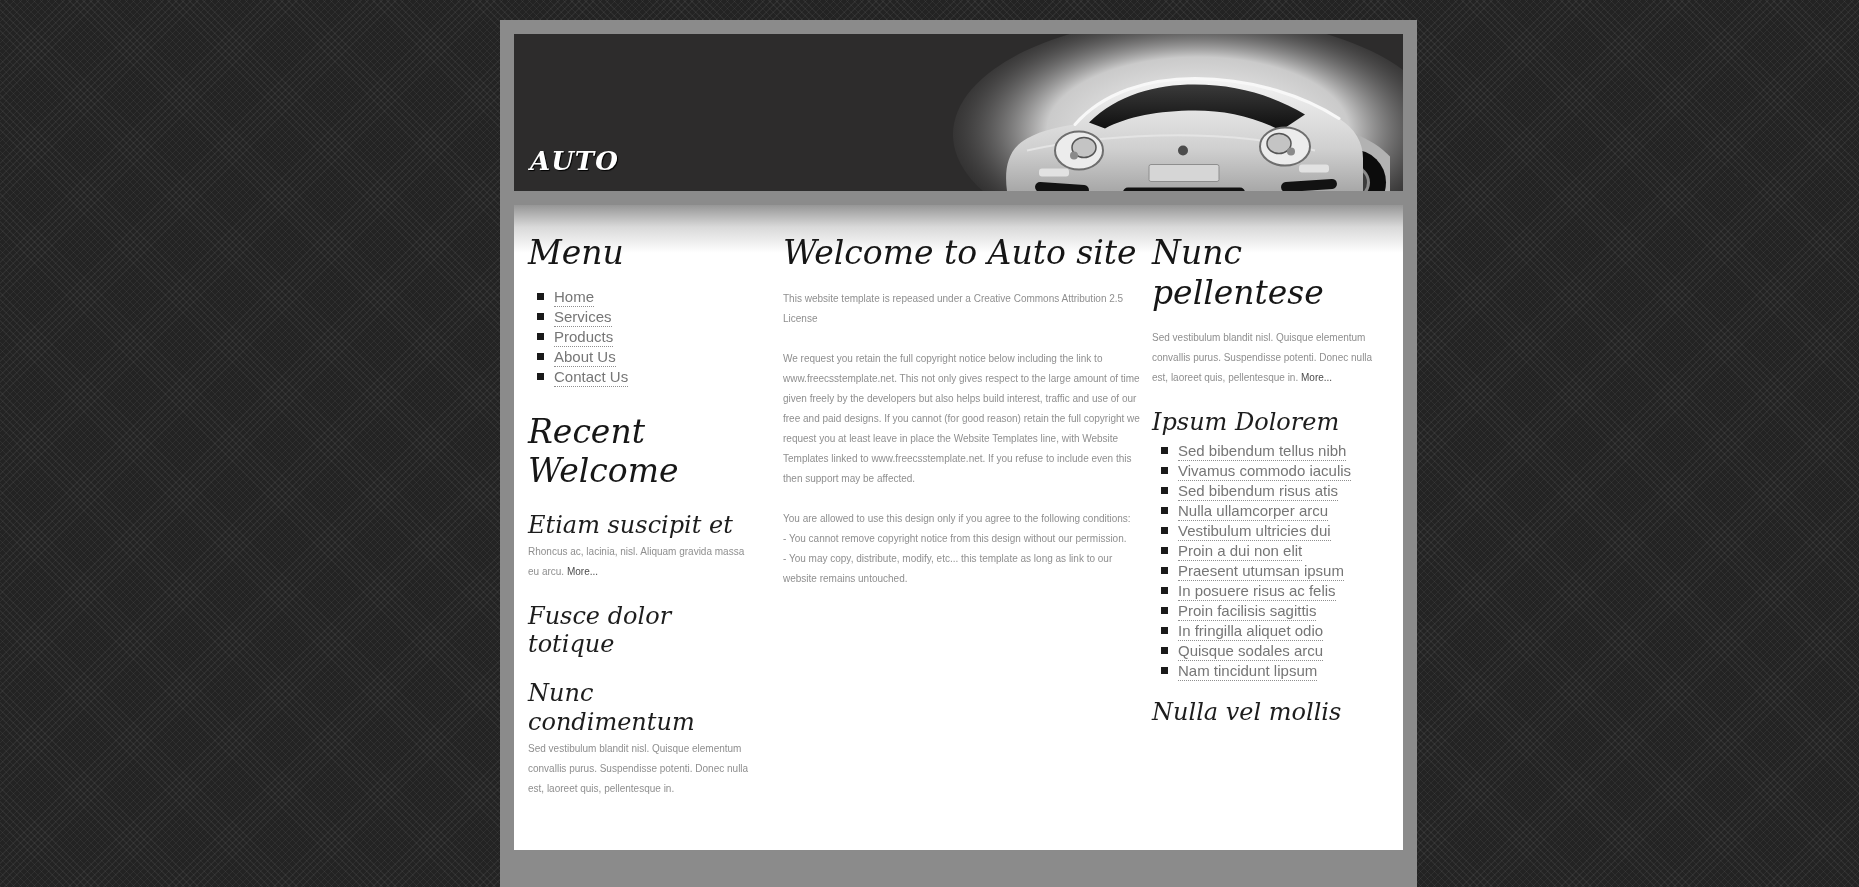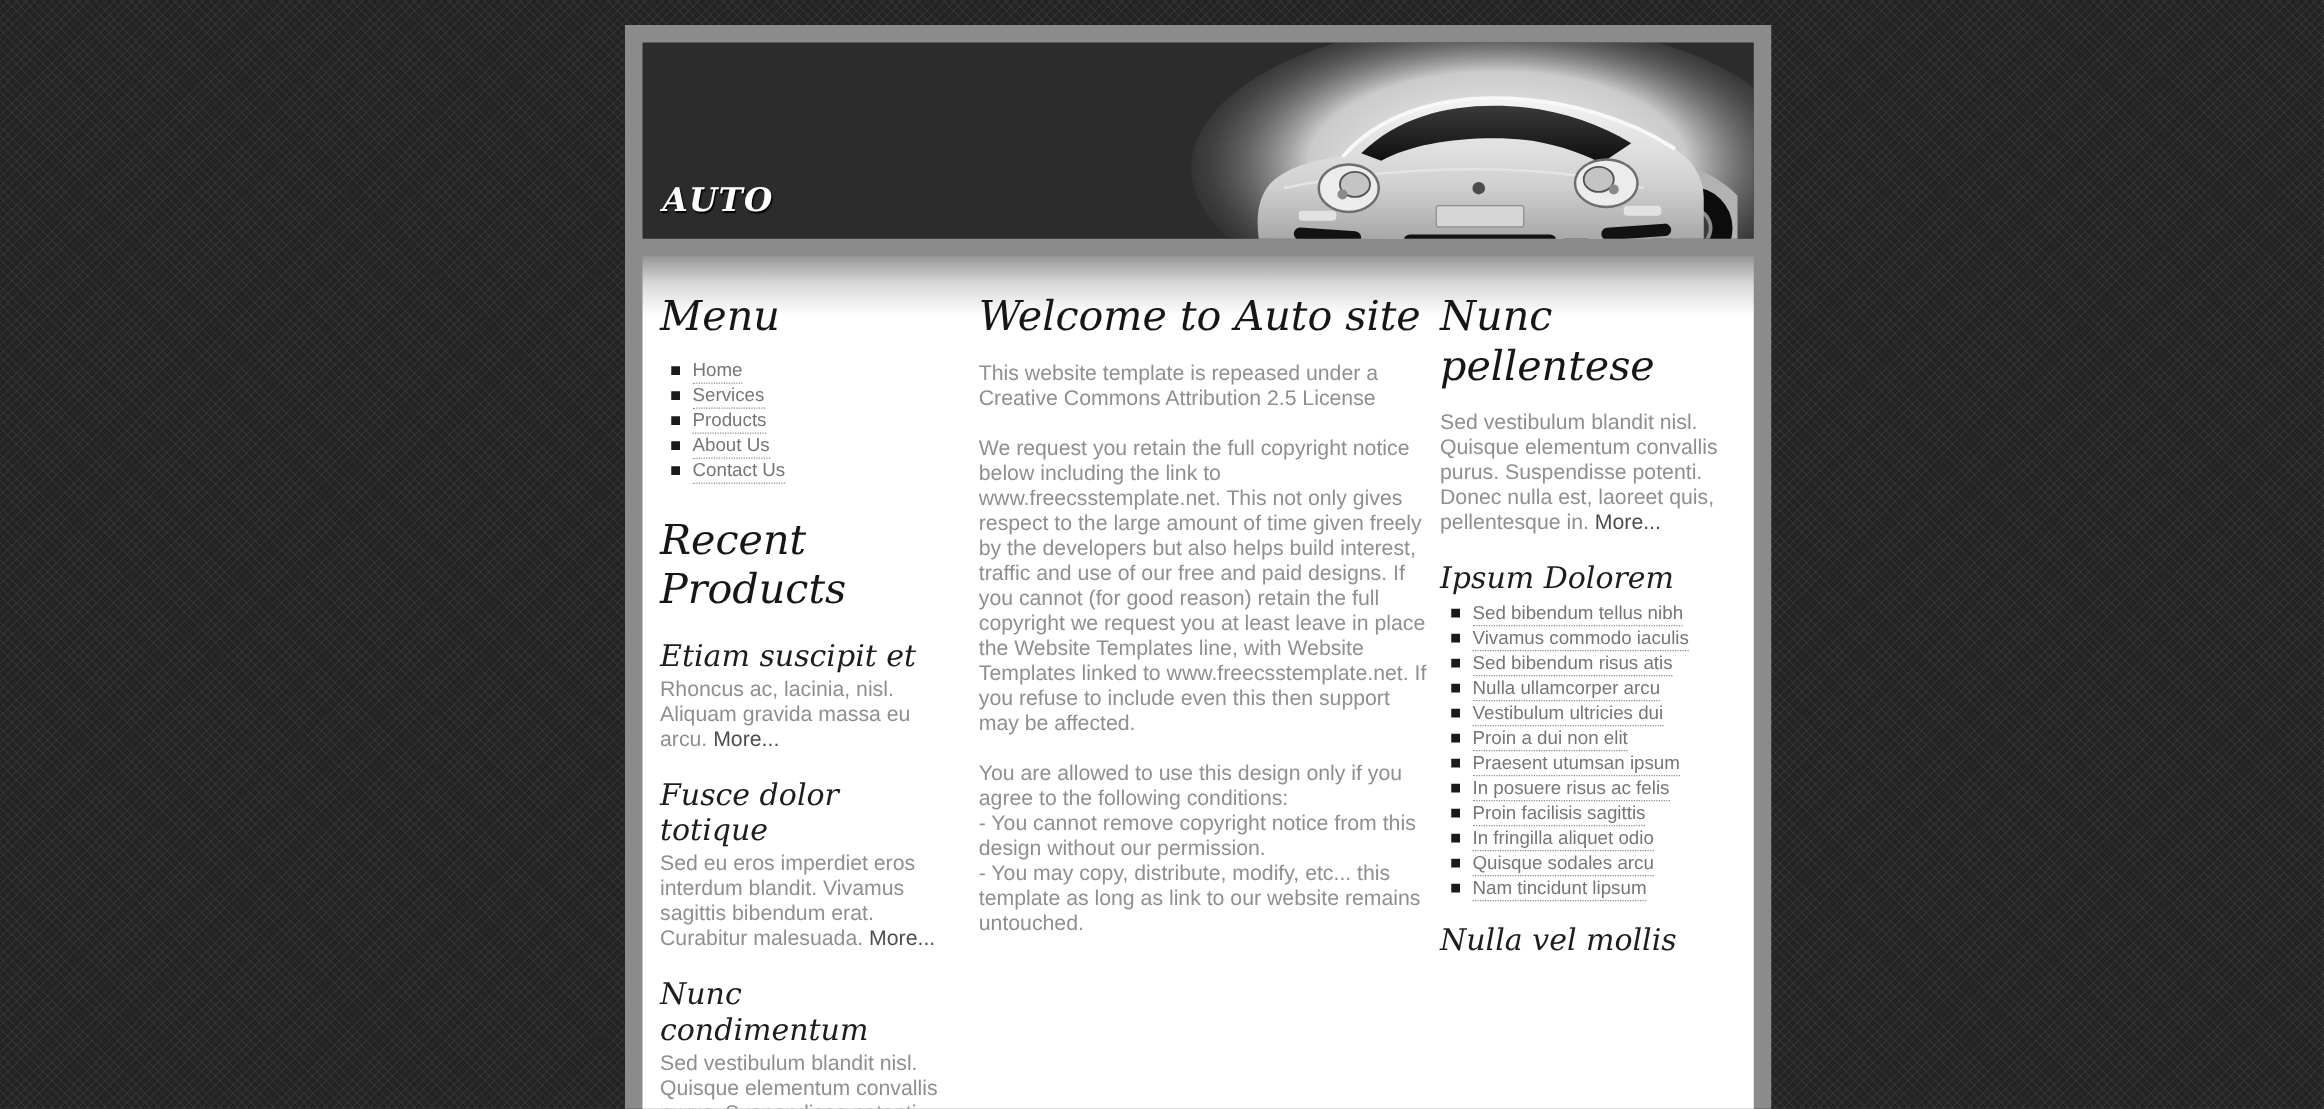--- a/index.html
+++ b/index.html
@@ -73,21 +73,21 @@
     font-family: "DejaVu Serif", serif;
     font-style: italic;
     font-weight: normal;
     font-size: 24px;
     color: #1d1d1d;
     margin: 20px 0 2px 0;
     line-height: 1.2;
   }
   .body-text {
     color: #8f8f8f;
-    font-size: 17px;
+    font-size: 10px;
     line-height: 20px;
     margin: 0 0 20px 0;
   }
   .pline { display: block; }
   a.more {
     color: #4c4c4c;
     text-decoration: none;
   }
   ul.linklist {
     list-style: none;
@@ -176,26 +176,25 @@
 
     <div class="col-left">
       <h2 class="big-heading">Menu</h2>
       <ul class="linklist menu-list">
           <li><a href="#">Home</a></li>
           <li><a href="#">Services</a></li>
           <li><a href="#">Products</a></li>
           <li><a href="#">About Us</a></li>
           <li><a href="#">Contact Us</a></li>
         </ul>
-      <h2 class="big-heading">Recent Products</h2>
+      <h2 class="big-heading">Recent Welcome</h2>
       <div>
           <h3 class="post-title">Etiam suscipit et</h3>
           <p class="body-text"><span>Rhoncus ac, lacinia, nisl. Aliquam gravida massa eu arcu. </span><a class="more" href="#">More...</a></p>
           <h3 class="post-title">Fusce dolor totique</h3>
-          <p class="body-text"><span>Sed eu eros imperdiet eros interdum blandit. Vivamus sagittis bibendum erat. Curabitur malesuada. </span><a class="more" href="#">More...</a></p>
           <h3 class="post-title">Nunc condimentum</h3>
           <p class="body-text"><span>Sed vestibulum blandit nisl. Quisque elementum convallis purus. Suspendisse potenti. Donec nulla est, laoreet quis, pellentesque in. </span></p>
         </div>
     </div>
 
     <div class="col-center">
       <h2 class="big-heading">Welcome to Auto site</h2>
       <div>
           <p class="body-text">
             <span class="pline">This website template is repeased under a Creative Commons Attribution 2.5 License</span>

